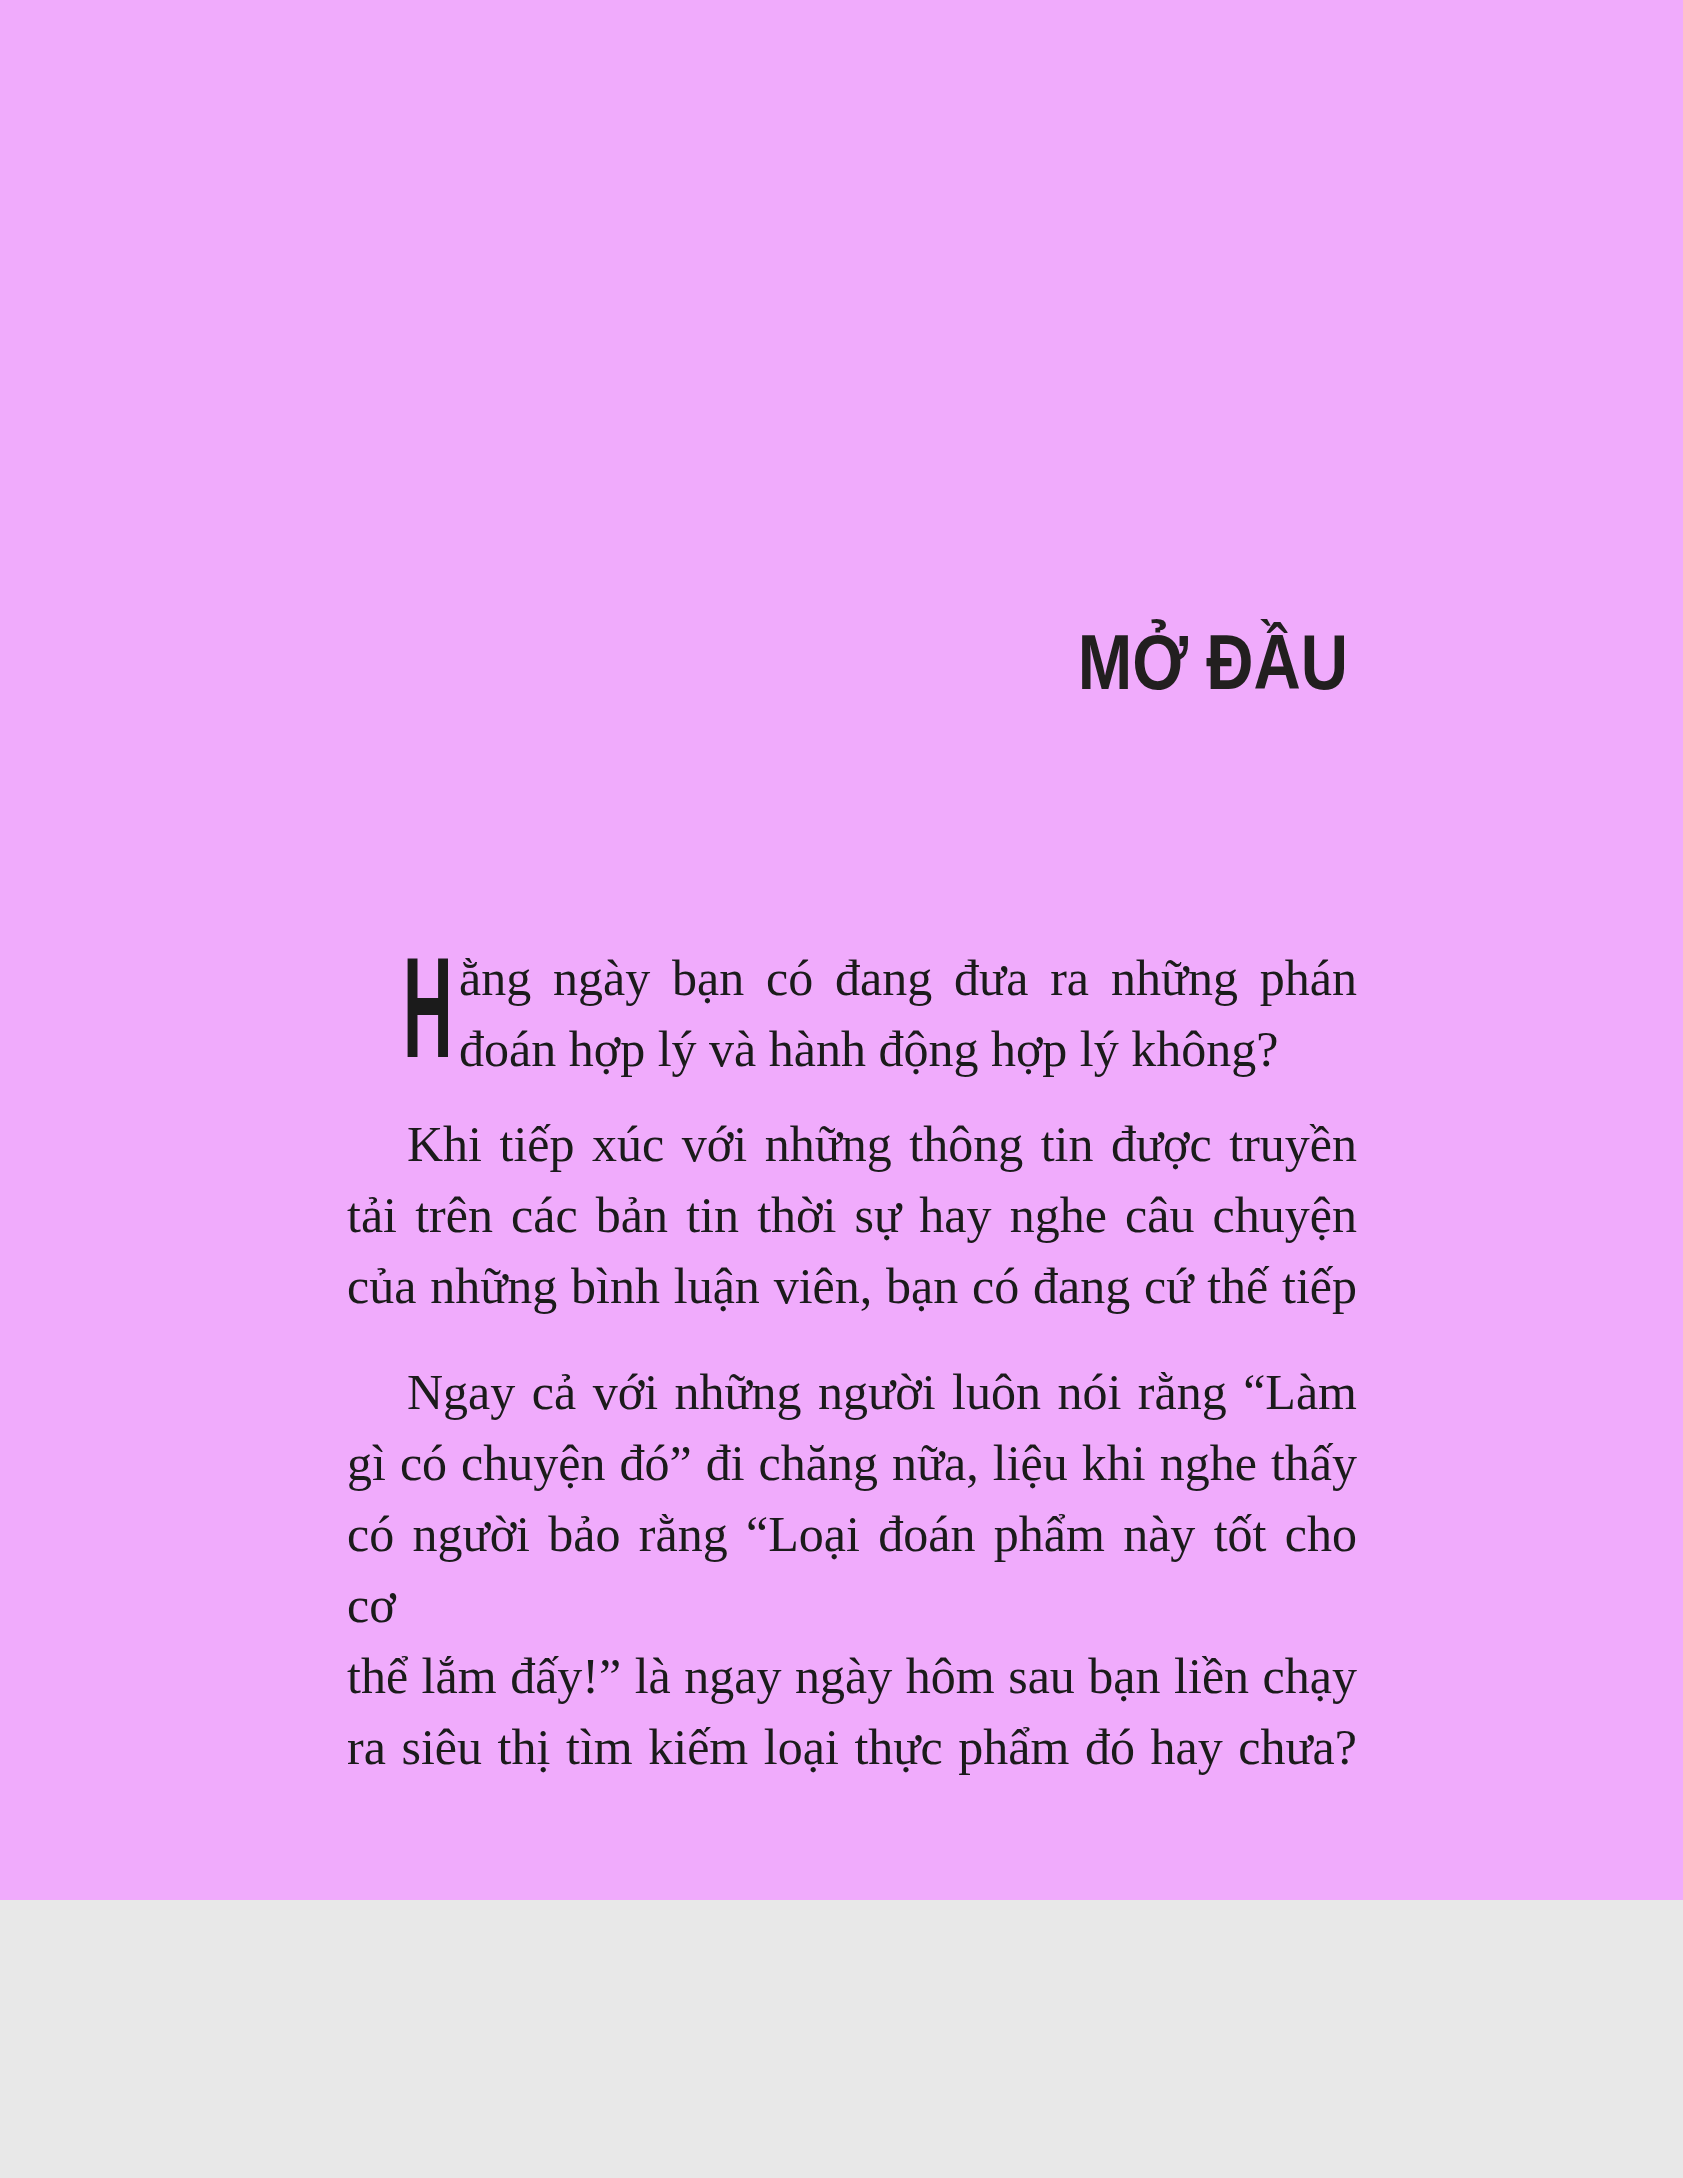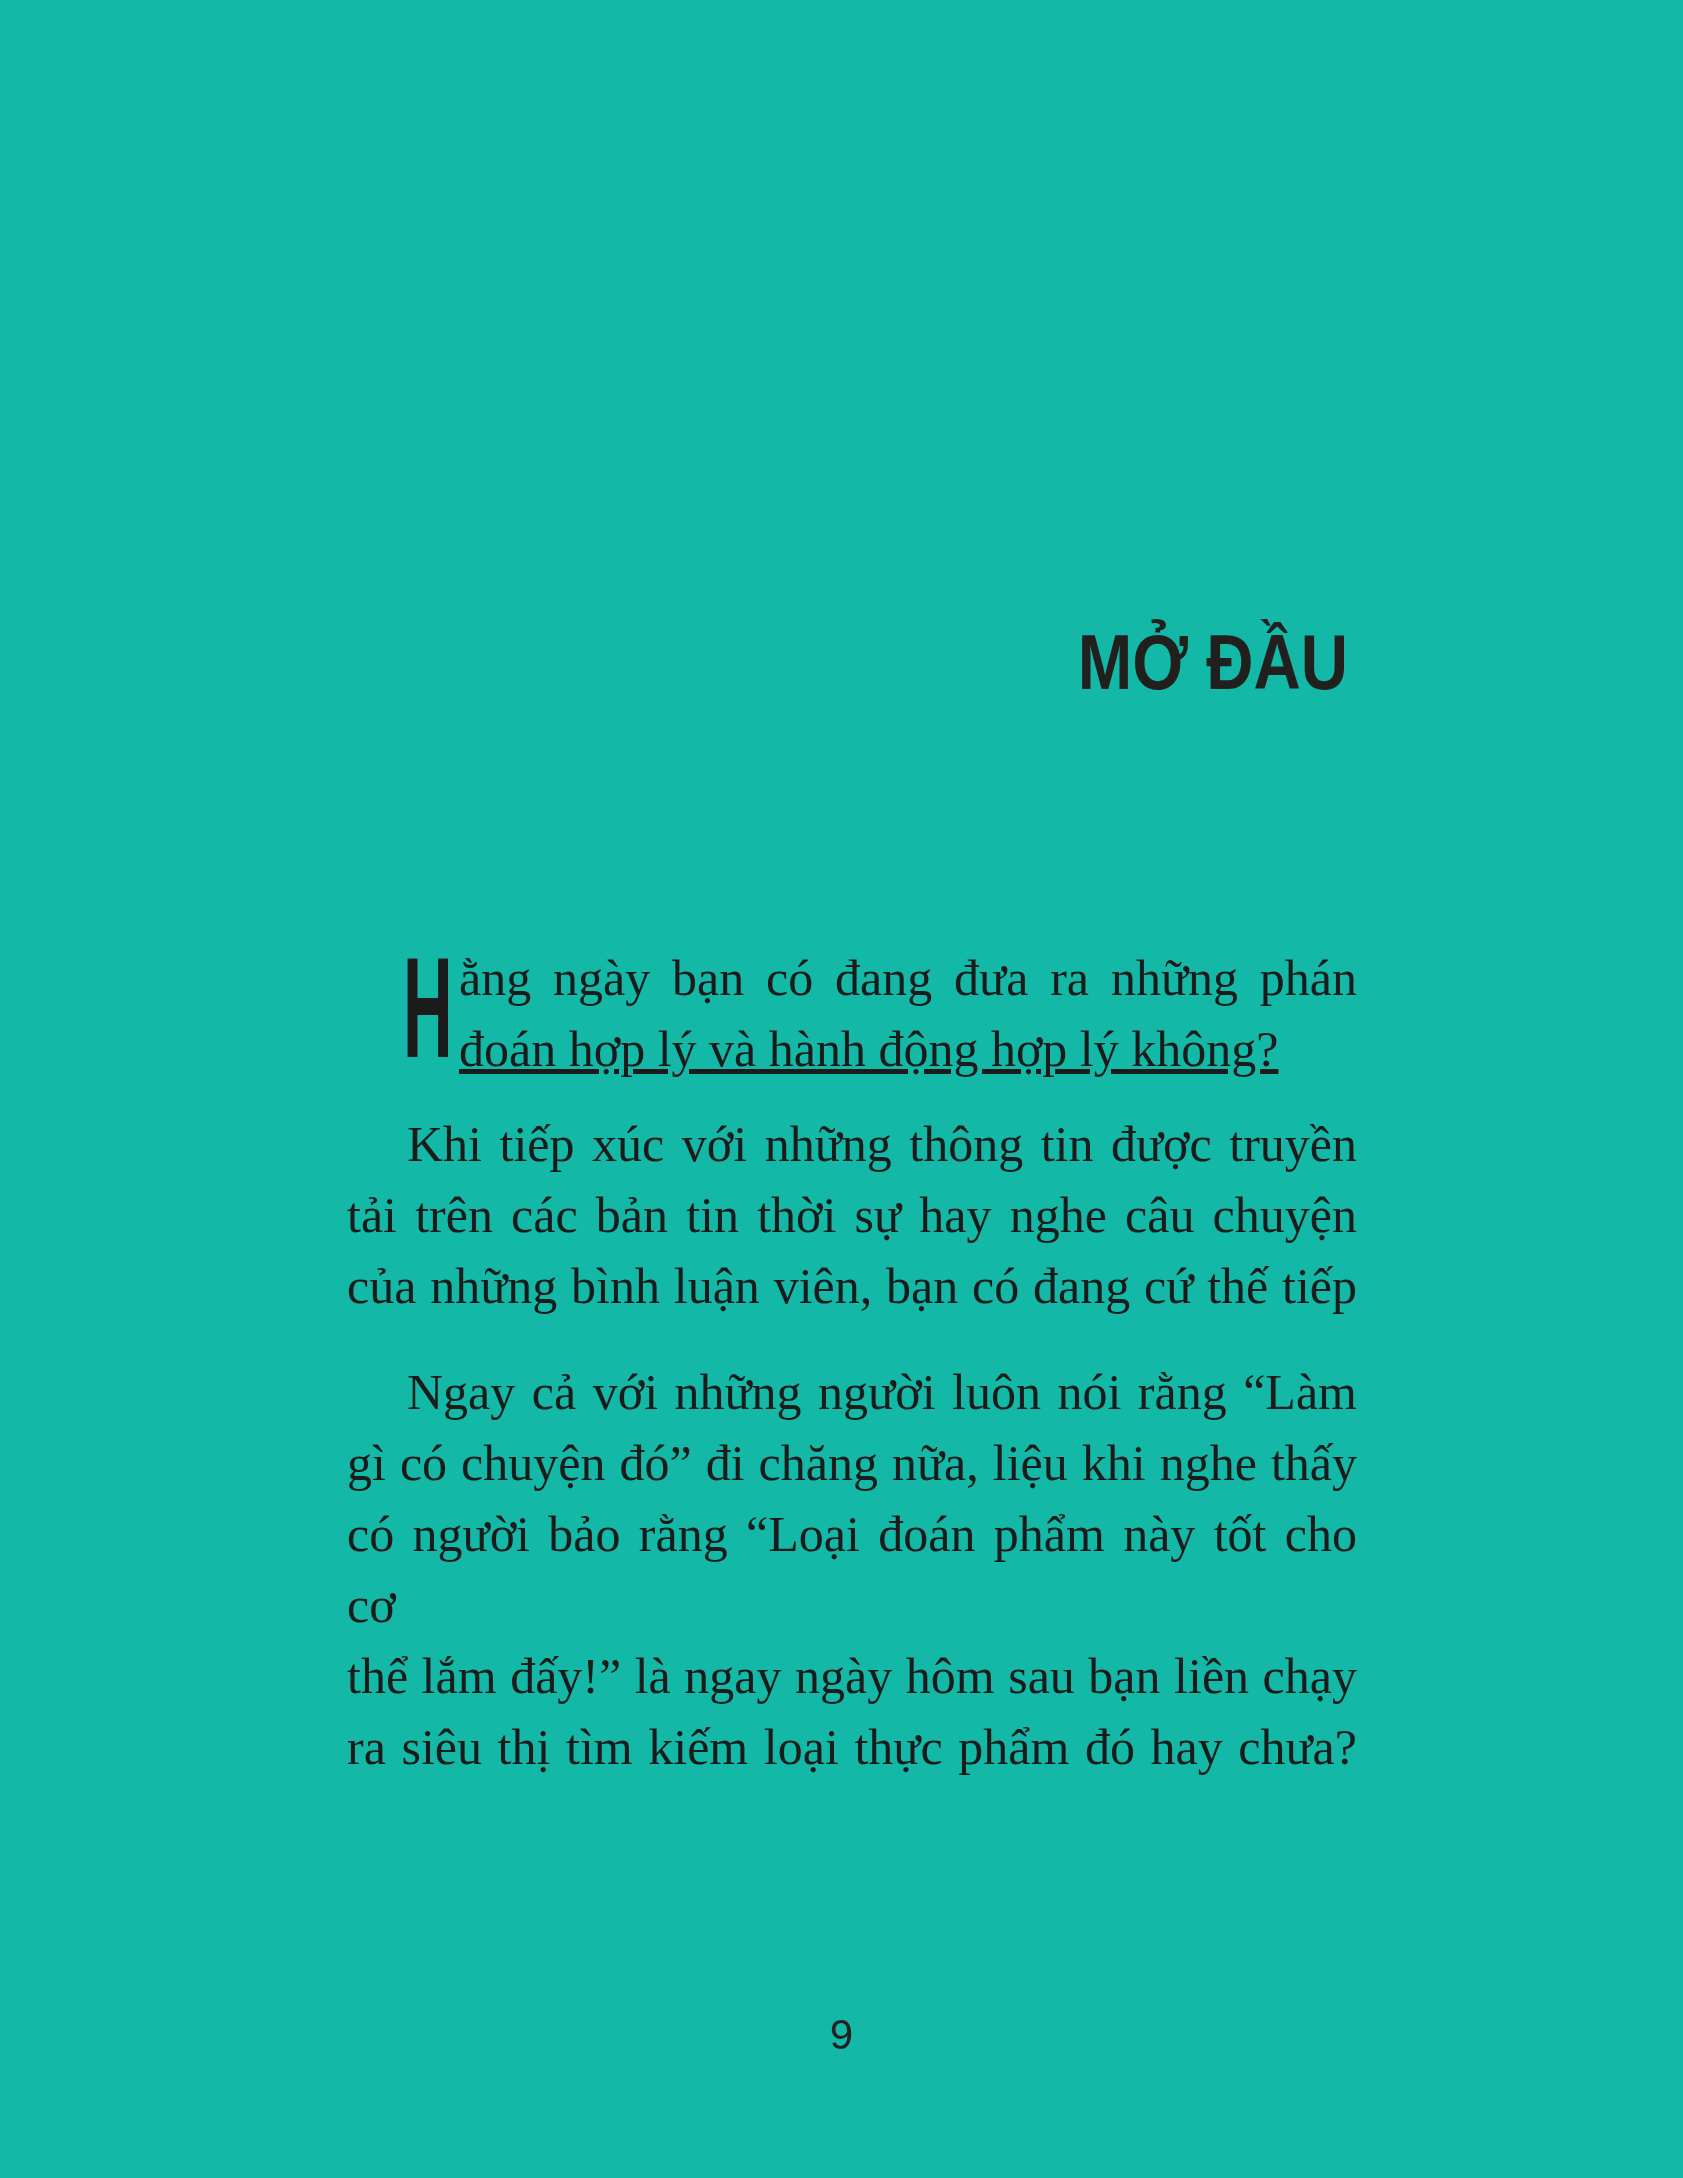--- a/index.html
+++ b/index.html
@@ -3,22 +3,22 @@
 <meta charset="utf-8">
 <style>
   html, body {
     margin: 0;
     padding: 0;
     background: #e8e8e8;
   }
   .page {
     position: relative;
     width: 1683px;
-    height: 2178px;
-    background: #14b8a6;
+    height: 1900px;
+    background: #f0abfc;
     overflow: hidden;
     font-family: "Liberation Serif", "DejaVu Serif", serif;
     color: #1b1b1b;
   }
   .chapter-title {
     position: absolute;
     top: 624px;
     right: 335px;
     font-family: "Liberation Sans", "DejaVu Sans", sans-serif;
     font-weight: 700;
@@ -53,21 +53,20 @@
     color: #1b1b1b;
     transform: scaleX(0.48);
     transform-origin: left top;
   }
   .line {
     text-align: justify;
     text-align-last: justify;
   }
   .line.last {
     text-align-last: auto;
-    text-decoration: underline;
   }
   .line.indent {
     text-indent: 60px;
   }
   .page-number {
     position: absolute;
     left: 0;
     right: 0;
     top: 2014px;
     text-align: center;

